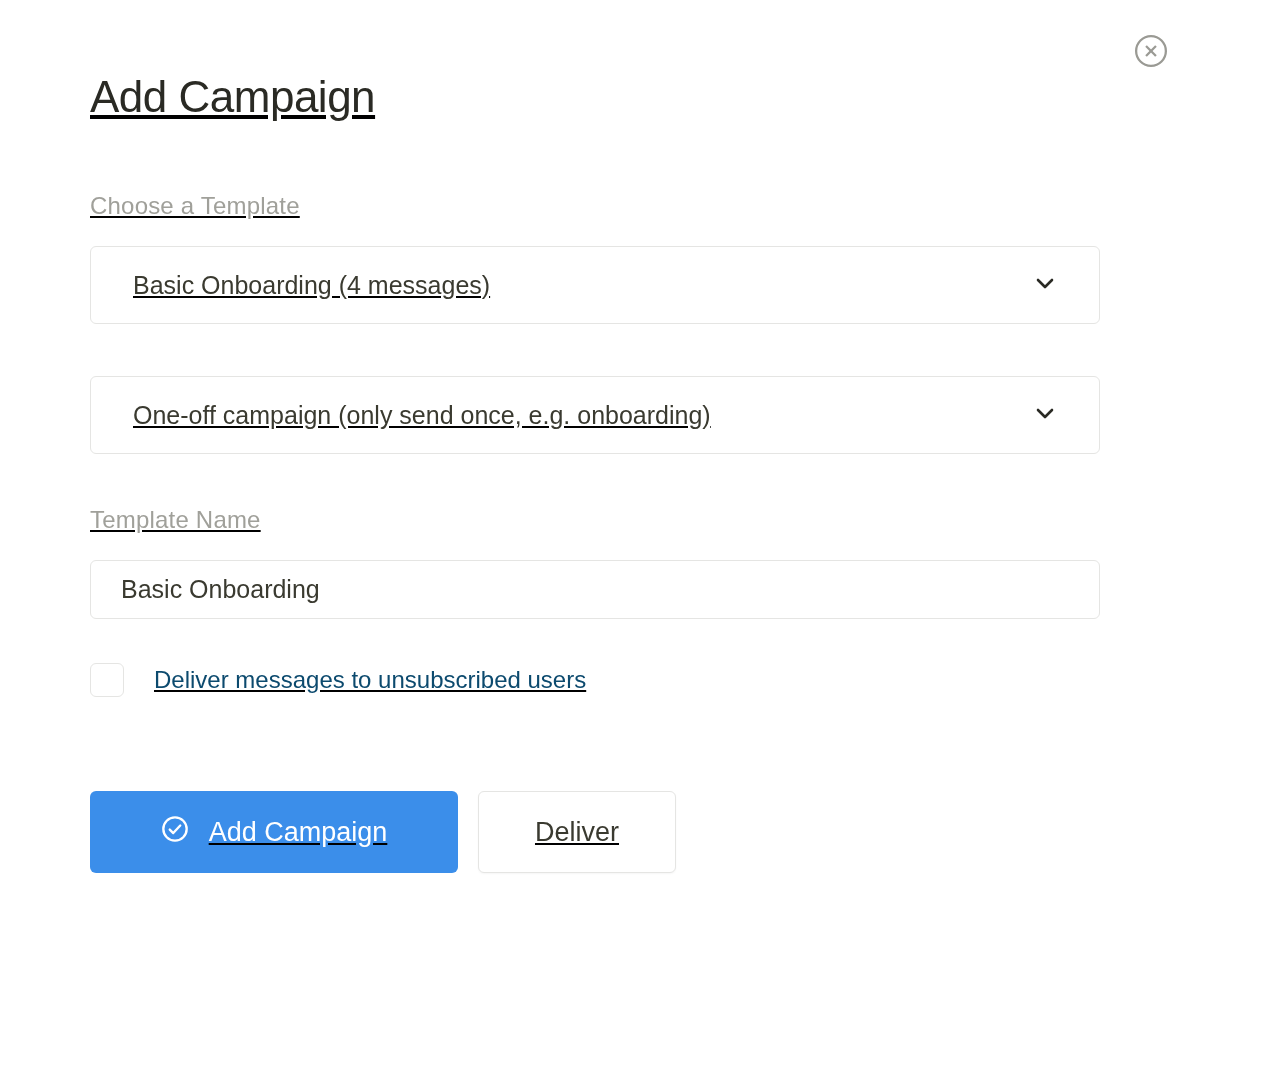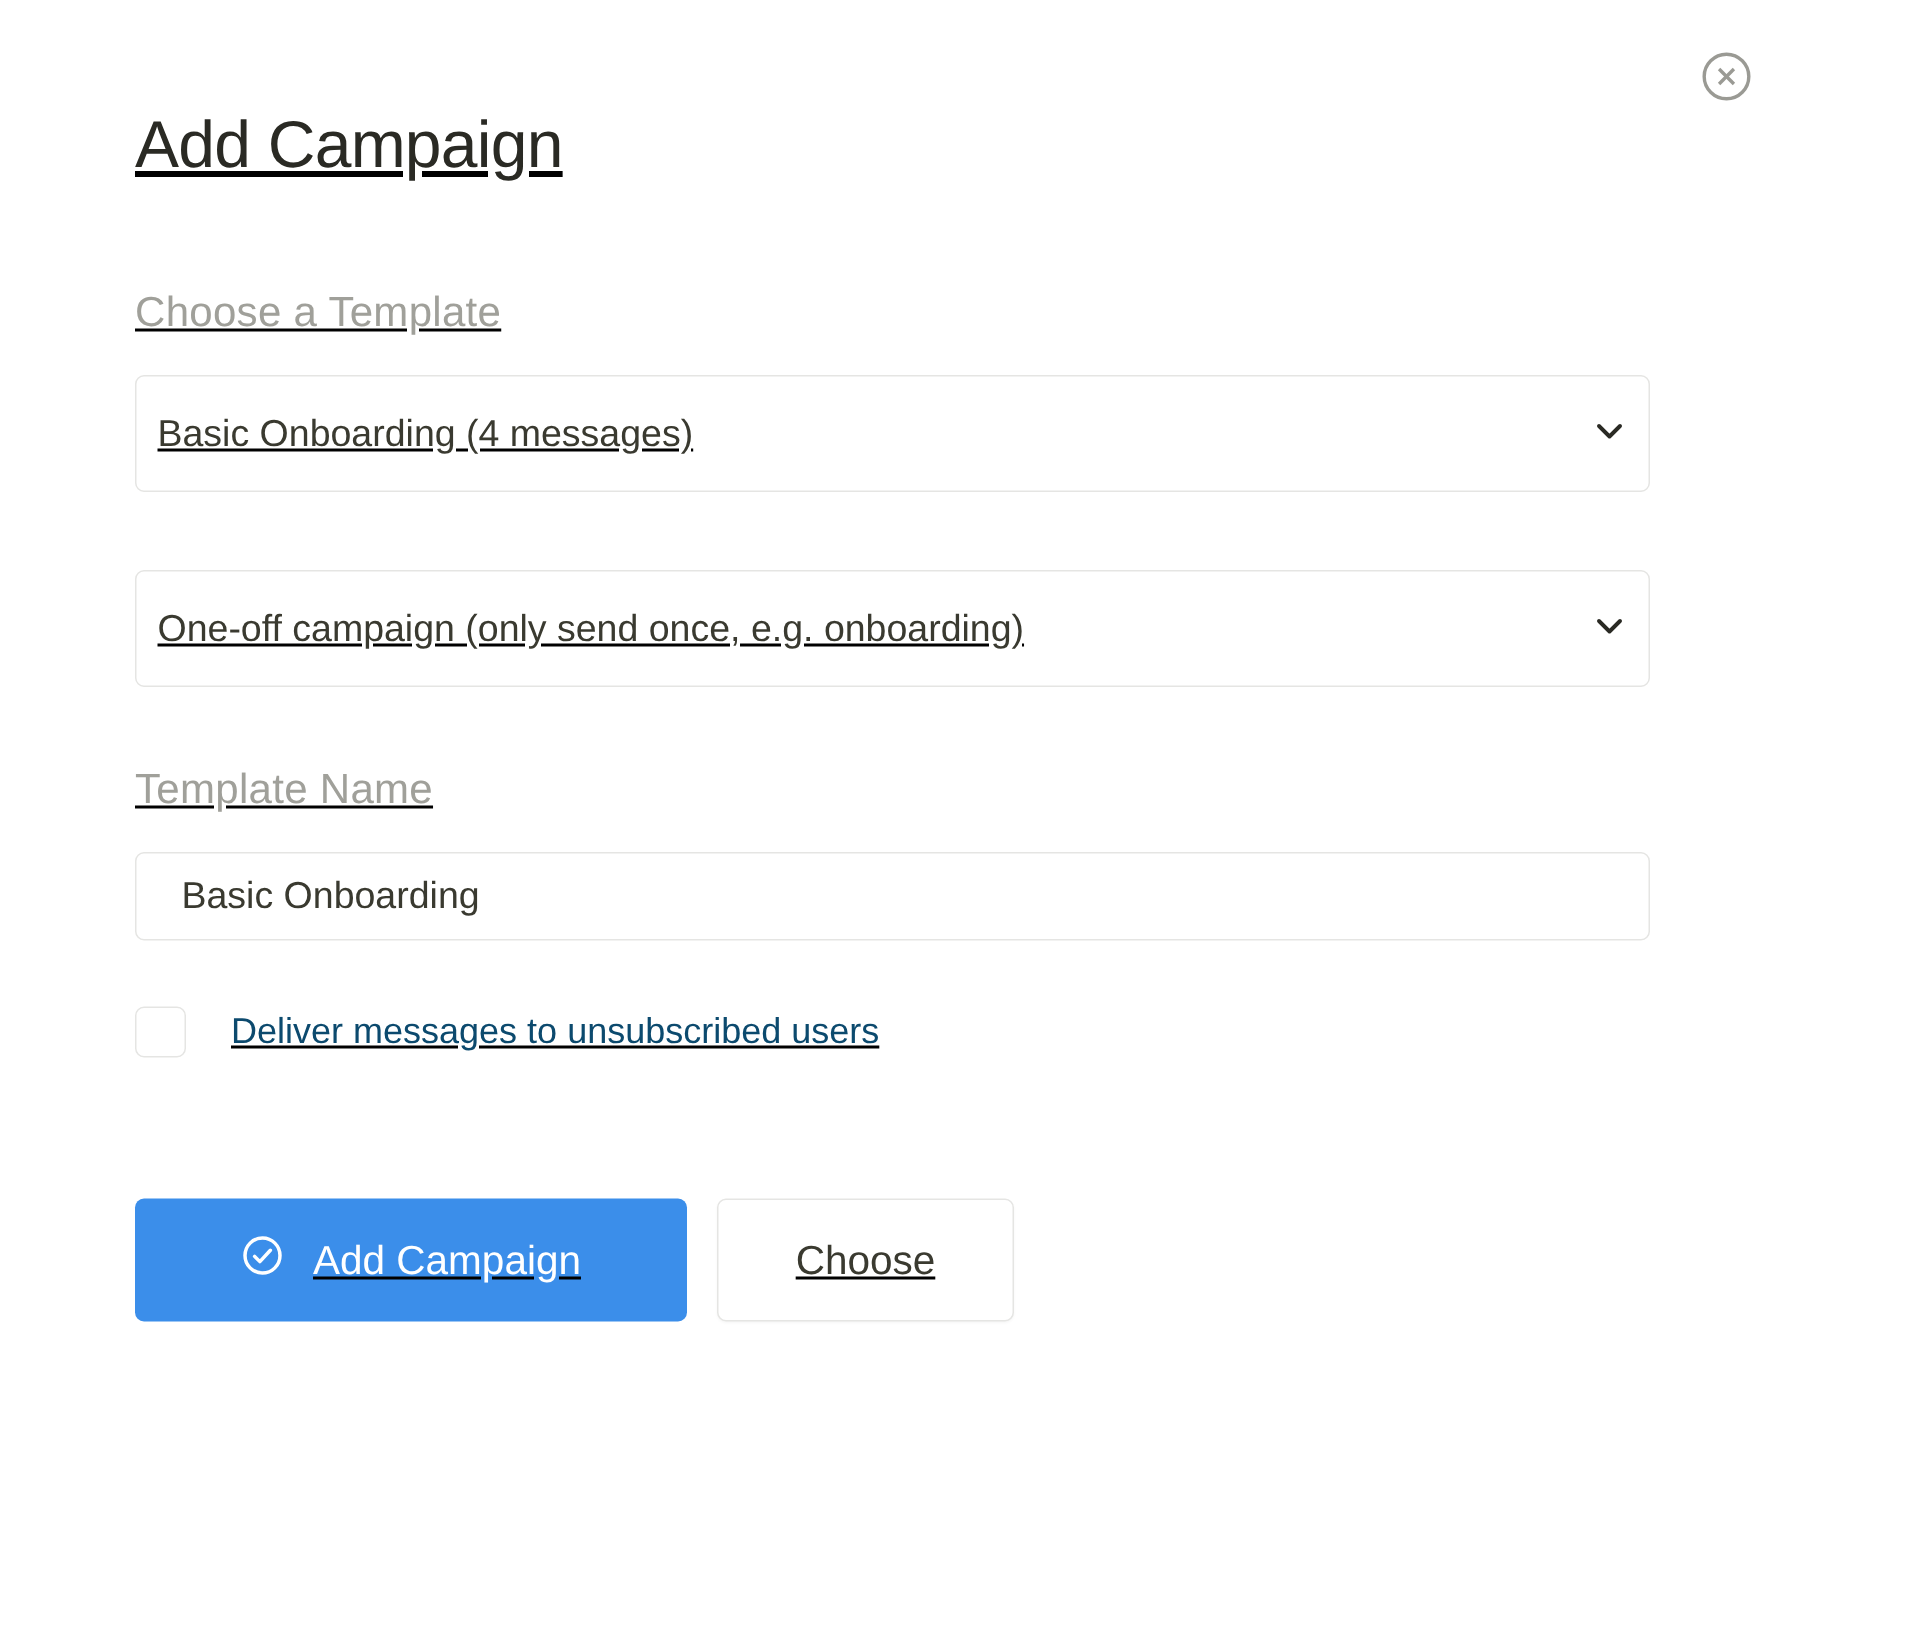--- a/index.html
+++ b/index.html
@@ -40,36 +40,36 @@
       font-weight: 500;
       color: #2a2a24;
       letter-spacing: -0.5px;
       margin-bottom: 70px;
     }
     .form-group {
       margin-bottom: 52px;
     }
     .form-label {
       display: block;
-      font-size: 28px;
+      font-size: 24px;
       font-weight: 400;
       color: #a0a09a;
       margin-bottom: 26px;
       letter-spacing: 0.2px;
     }
     .select-wrapper {
       position: relative;
       width: 1010px;
     }
     .select-box {
       width: 100%;
       height: 78px;
       border: 1px solid #e5e5e3;
       border-radius: 6px;
-      padding: 0 14px;
+      padding: 0 42px;
       display: flex;
       align-items: center;
       justify-content: space-between;
       cursor: pointer;
       background: #ffffff;
     }
     .select-value {
       font-size: 25px;
       color: #3a3a30;
       font-weight: 400;
@@ -203,17 +203,17 @@
     <button class="btn btn-primary">
       <span class="check-icon">
         <svg viewBox="0 0 24 24" fill="none" stroke="#ffffff" stroke-width="2" stroke-linecap="round" stroke-linejoin="round">
           <circle cx="12" cy="12" r="10"></circle>
           <polyline points="7.5 12.5 10.5 15.5 16.5 9"></polyline>
         </svg>
       </span>
       <span>Add Campaign</span>
     </button>
     <button class="btn btn-secondary">
-      <span>Choose</span>
+      <span>Deliver</span>
     </button>
   </div>
 
 </div>
 
 </body></html>

